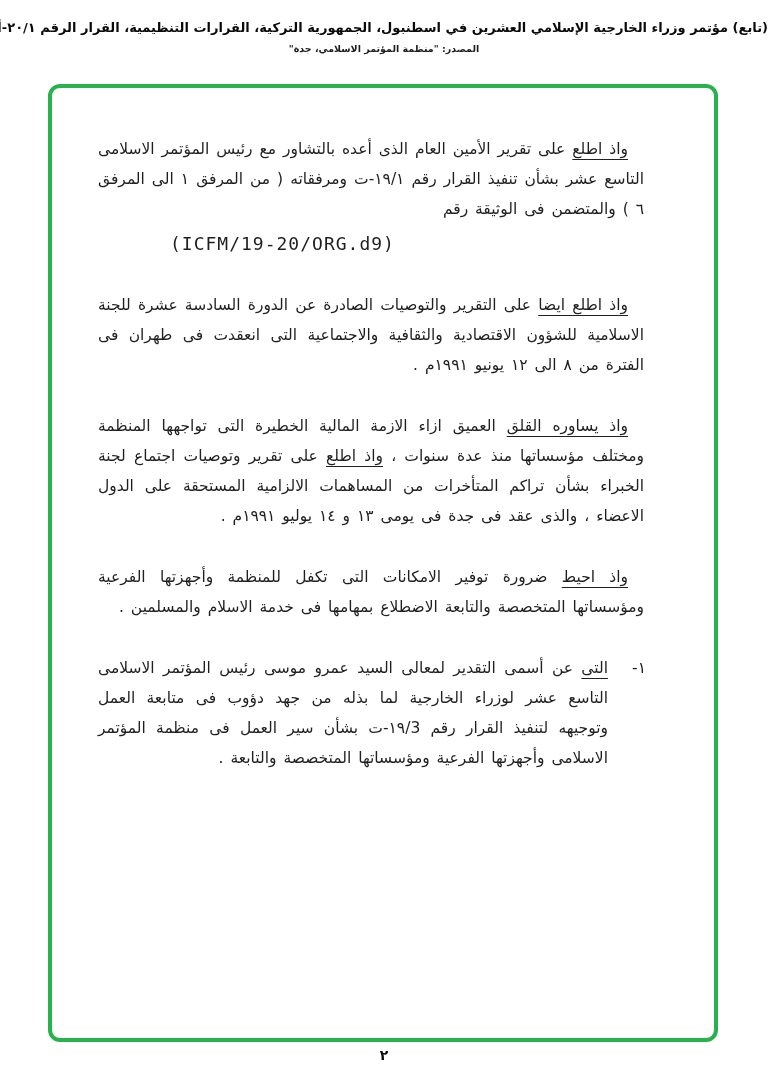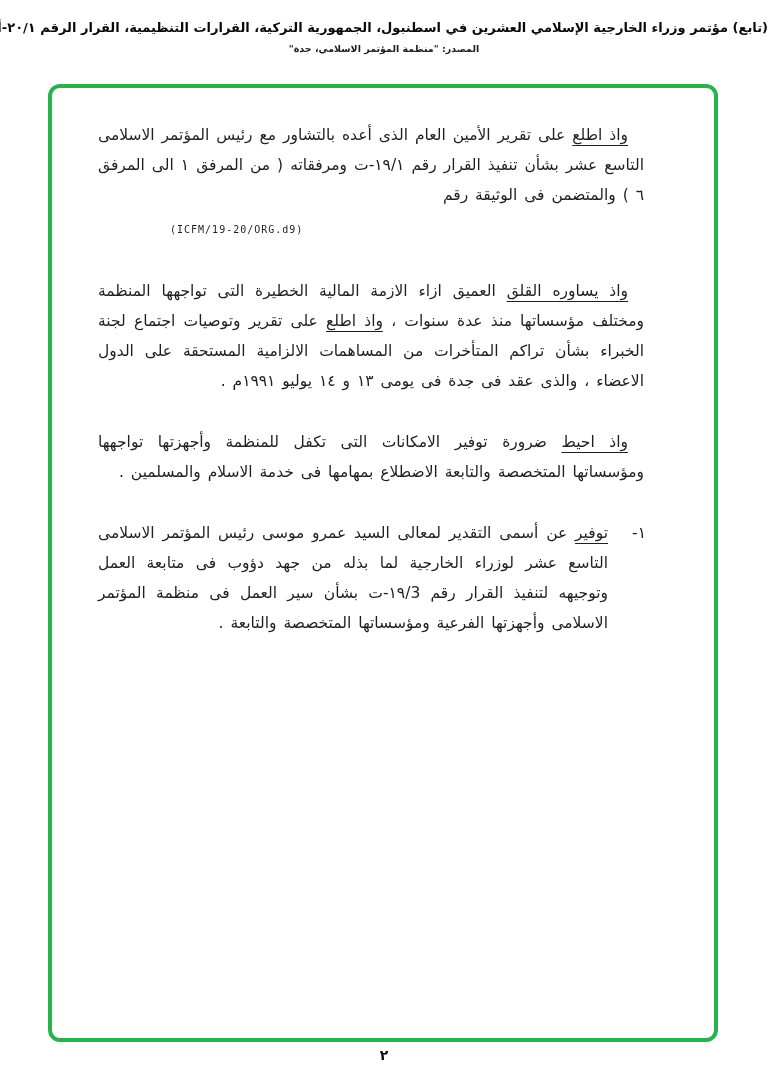--- a/index.html
+++ b/index.html
@@ -43,21 +43,21 @@
     top: 84px;
     left: 48px;
     width: 670px;
     height: 958px;
     border: 4px solid #27b24c;
     border-radius: 12px;
     background: #ffffff;
     overflow: hidden;
   }
   .doc-body {
-    padding: 32px 70px 0 46px;
+    padding: 46px 70px 0 46px;
     direction: rtl;
   }
   .para {
     font-size: 15.5px;
     line-height: 30px;
     color: #1f1f1f;
     text-align: justify;
     margin: 0 0 31px 0;
     text-indent: 16px;
     word-spacing: 2px;
@@ -76,21 +76,21 @@
   .u {
     text-decoration: underline;
     text-underline-offset: 5px;
     text-decoration-thickness: 1.2px;
   }
   .doc-ref {
     direction: ltr;
     text-align: left;
     margin: 5px 0 0 72px;
     font-family: "DejaVu Sans Mono", monospace;
-    font-size: 10px;
+    font-size: 18px;
     letter-spacing: 1px;
     text-indent: 0;
     color: #1f1f1f;
   }
   .page-number {
     position: absolute;
     bottom: 22px;
     left: 0;
     right: 0;
     text-align: center;
@@ -106,21 +106,22 @@
 
   <header class="doc-header">
     <div class="doc-title">(تابع) مؤتمر وزراء الخارجية الإسلامي العشرين في اسطنبول، الجمهورية التركية، القرارات التنظيمية، القرار الرقم ٢٠/١-أت</div>
     <div class="doc-source">المصدر: "منظمة المؤتمر الاسلامي، جدة"</div>
   </header>
 
   <div class="green-frame">
     <div class="doc-body">
 
     <div class="para"><span class="u">واذ اطلع</span><span> على تقرير الأمين العام الذى أعده بالتشاور مع رئيس المؤتمر الاسلامى التاسع عشر بشأن تنفيذ القرار رقم ١٩/١-ت ومرفقاته ( من المرفق ١ الى المرفق ٦ ) والمتضمن فى الوثيقة رقم</span><div class="doc-ref">(ICFM/19-20/ORG.d9)</div></div>
+        <div class="para"><span class="u">واذ اطلع ايضا</span><span> على التقرير والتوصيات الصادرة عن الدورة السادسة عشرة للجنة الاسلامية للشؤون الاقتصادية والثقافية والاجتماعية التى انعقدت فى طهران فى الفترة من ٨ الى ١٢ يونيو ١٩٩١م .</span></div>
         <div class="para"><span class="u">واذ يساوره القلق</span><span> العميق ازاء الازمة المالية الخطيرة التى تواجهها المنظمة ومختلف مؤسساتها منذ عدة سنوات ، </span><span class="u">واذ اطلع</span><span> على تقرير وتوصيات اجتماع لجنة الخبراء بشأن تراكم المتأخرات من المساهمات الالزامية المستحقة على الدول الاعضاء ، والذى عقد فى جدة فى يومى ١٣ و ١٤ يوليو ١٩٩١م .</span></div>
-        <div class="para"><span class="u">واذ احيط</span><span> ضرورة توفير الامكانات التى تكفل للمنظمة وأجهزتها تواجهها ومؤسساتها المتخصصة والتابعة الاضطلاع بمهامها فى خدمة الاسلام والمسلمين .</span></div>
-        <div class="para numbered"><span class="item-number">١-</span><span class="u">توفير</span><span> عن أسمى التقدير لمعالى السيد عمرو موسى رئيس المؤتمر الاسلامى التاسع عشر لوزراء الخارجية لما بذله من جهد دؤوب فى متابعة العمل وتوجيهه لتنفيذ القرار رقم ١٩/3-ت بشأن سير العمل فى منظمة المؤتمر الاسلامى وأجهزتها الفرعية ومؤسساتها المتخصصة والتابعة .</span></div>
+        <div class="para"><span class="u">واذ احيط</span><span> ضرورة توفير الامكانات التى تكفل للمنظمة وأجهزتها الفرعية ومؤسساتها المتخصصة والتابعة الاضطلاع بمهامها فى خدمة الاسلام والمسلمين .</span></div>
+        <div class="para numbered"><span class="item-number">١-</span><span class="u">التى</span><span> عن أسمى التقدير لمعالى السيد عمرو موسى رئيس المؤتمر الاسلامى التاسع عشر لوزراء الخارجية لما بذله من جهد دؤوب فى متابعة العمل وتوجيهه لتنفيذ القرار رقم ١٩/3-ت بشأن سير العمل فى منظمة المؤتمر الاسلامى وأجهزتها الفرعية ومؤسساتها المتخصصة والتابعة .</span></div>
       </div>
   </div>
 
   <div class="page-number">٢</div>
 
 </div>
 
 </body></html>

